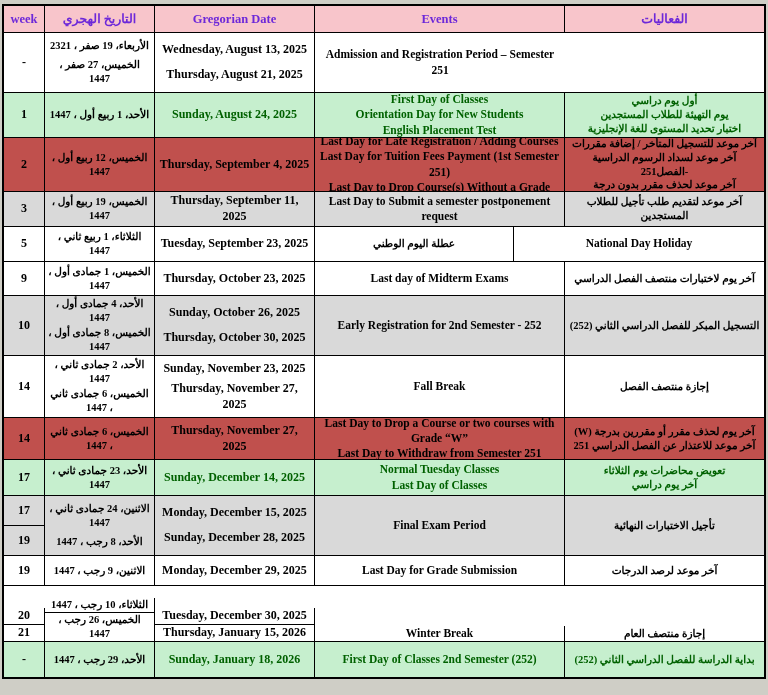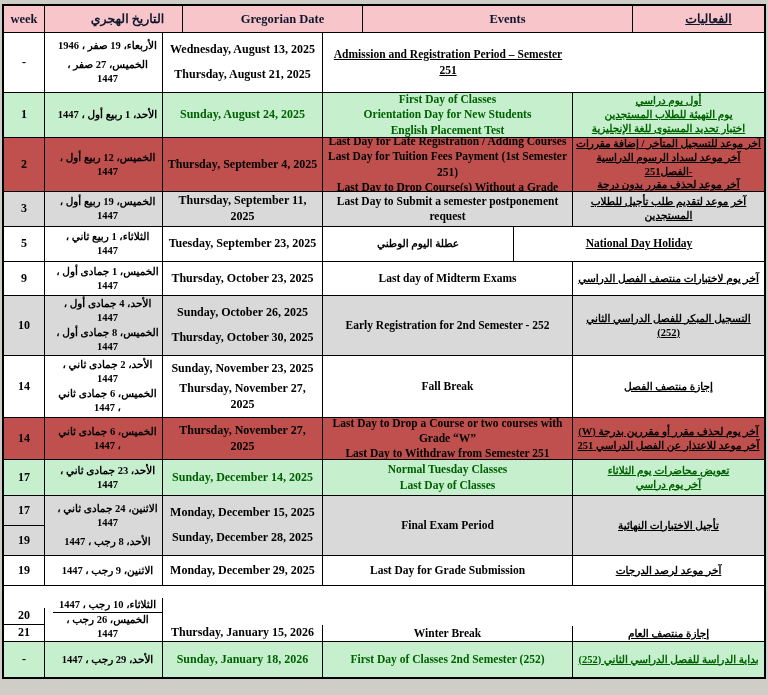--- a/index.html
+++ b/index.html
@@ -19,23 +19,23 @@
   }
   .row { display:flex; border-bottom:1px solid #000; box-sizing:border-box; }
   .row:last-child { border-bottom:none; }
   .cell {
     border-right:1px solid #000;
     box-sizing:border-box;
     display:flex; flex-direction:column;
     justify-content:center; align-items:center;
     text-align:center; overflow:hidden;
   }
-  .cell:last-child { border-right:none;text-decoration:underline; }
+  .cell:last-child { border-right:none; }
   .c-week  { width:41px;  font-size:12px; }
-  .c-hijri { width:110px; font-size:10.5px;margin-left:8px; }
+  .c-hijri { width:110px; font-size:10.5px; }
   .c-greg  { width:160px; font-size:12px; }
   .c-events{ width:250px; font-size:11.5px; }
   .c-acts  { flex:1;      font-size:10.5px; }
 
   .header-row { height:27px; }
   .header-row .cell { font-size:12.5px; }
 
   .t-white { background:#FFFFFF; }
   .t-gray  { background:#D9D9D9; }
   .t-green { background:#C6EFCE; }
@@ -49,34 +49,34 @@
     display:flex; align-items:center; justify-content:center;
     border-bottom:1px solid #000; box-sizing:border-box;
   }
   .sub:last-child { border-bottom:none; }
   [dir="rtl"] { direction:rtl; }
 </style>
 </head>
 <body style="background: rgb(207, 206, 198);">
 
 <div class="calendar">
-  <div class="row header-row" style="background: rgb(248, 197, 203); color: #0f172a; gap: 20px;">
+  <div class="row header-row" style="background: rgb(248, 197, 203); color: #6d28d9;">
     <div class="cell c-week">week</div>
     <div class="cell c-hijri" dir="rtl">التاريخ الهجري</div>
     <div class="cell c-greg">Gregorian Date</div>
     <div class="cell c-events">Events</div>
     <div class="cell c-acts" dir="rtl">الفعاليات</div>
   </div>
   <div id="calendar-body">
       <div class="row t-white" style="height: 60px;">
         <div class="cell c-week">
           <div class="line">-</div>
         </div>
         <div class="cell c-hijri spread" dir="rtl">
-          <div class="line">الأربعاء، 19 صفر ، 1946</div>
+          <div class="line">الأربعاء، 19 صفر ، 2321</div>
           <div class="line">الخميس، 27 صفر ، 1447</div>
         </div>
         <div class="cell c-greg spread">
           <div class="line">Wednesday, August 13, 2025</div>
           <div class="line">Thursday, August 21, 2025</div>
         </div>
         <div class="cell c-events">
           <div class="line">Admission and Registration Period – Semester 251</div>
         </div>
       </div>
@@ -302,20 +302,23 @@
         <div class="cell c-hijri" dir="rtl">
           <div class="sub">
             <div class="line">الثلاثاء، 10 رجب ، 1447</div>
           </div>
           <div class="sub">
             <div class="line">الخميس، 26 رجب ، 1447</div>
           </div>
         </div>
         <div class="cell c-greg">
           <div class="sub">
+            <div class="line">Tuesday, December 30, 2025</div>
+          </div>
+          <div class="sub">
             <div class="line">Thursday, January 15, 2026</div>
           </div>
         </div>
         <div class="cell c-events">
           <div class="line">Winter Break</div>
         </div>
         <div class="cell c-acts" dir="rtl">
           <div class="line">إجازة منتصف العام</div>
         </div>
       </div>

